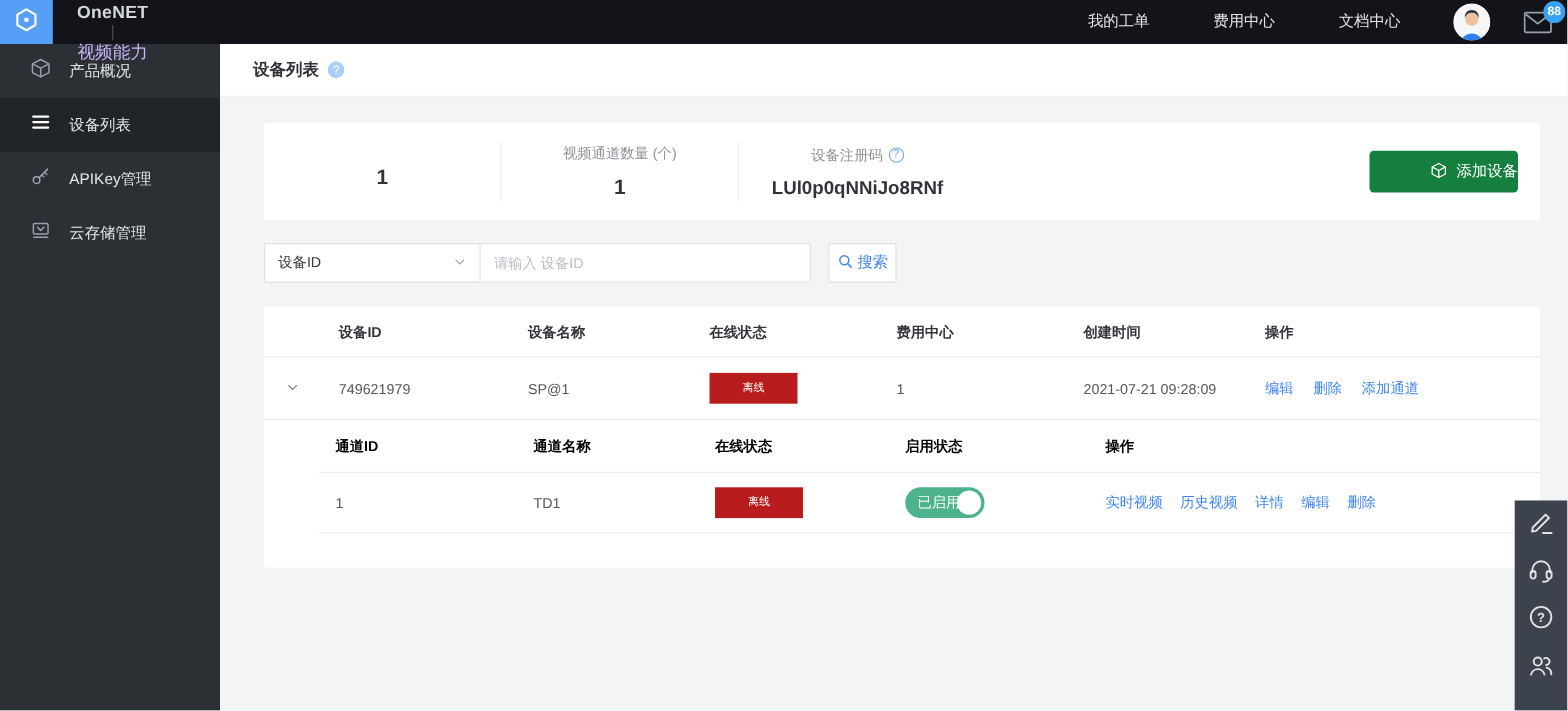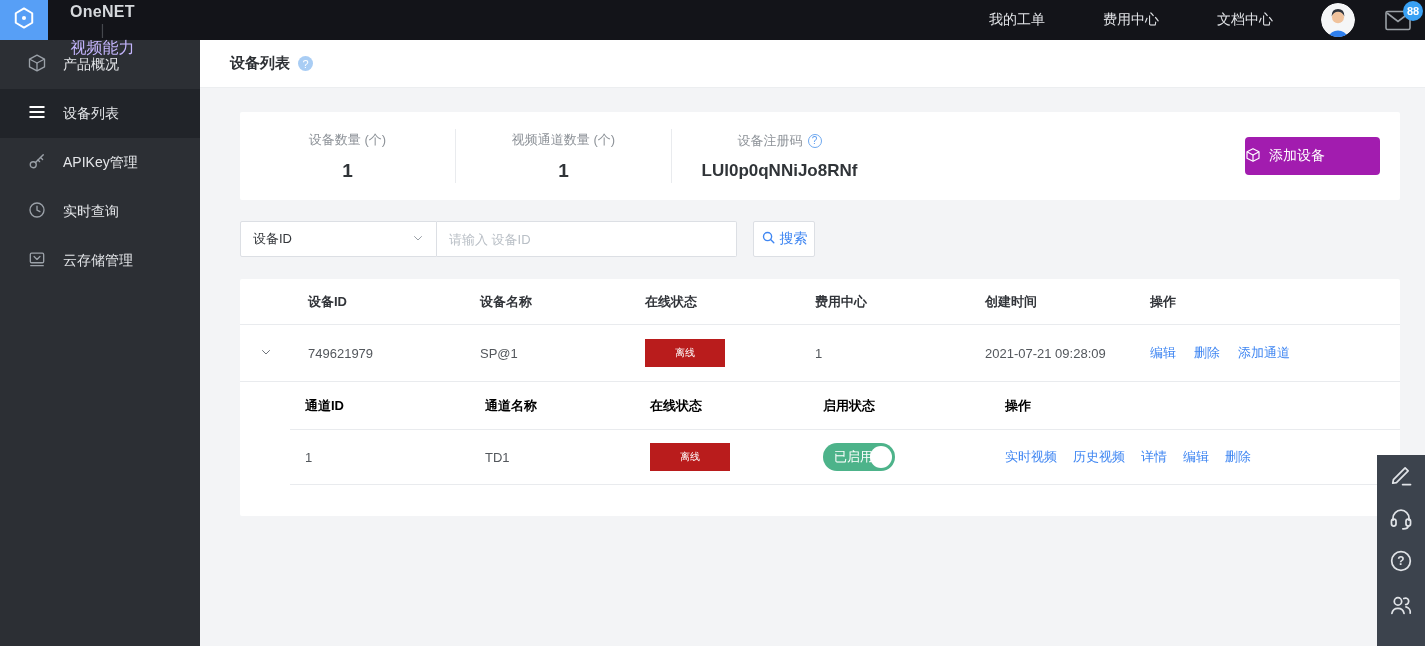--- a/index.html
+++ b/index.html
@@ -35,21 +35,21 @@
   .page-title{font-size:15px;font-weight:bold;color:#2e3135;}
   .help-filled{width:15px;height:15px;border-radius:50%;background:#a9cdf4;color:#fff;font-size:11px;display:flex;align-items:center;justify-content:center;cursor:pointer;}
   .help-outline{width:14px;height:14px;border-radius:50%;border:1px solid #6ea8ef;color:#5b9cf0;font-size:10px;display:inline-flex;align-items:center;justify-content:center;cursor:pointer;}
   
   .stats-card{margin:24px 25px 0 40px;height:88px;background:#fff;border-radius:2px;display:flex;align-items:center;}
   .stat{width:215px;text-align:center;}
   .stat-label{font-size:13px;color:#8d9298;display:flex;align-items:center;justify-content:center;gap:5px;}
   .stat-value{margin-top:11px;font-size:19px;font-weight:bold;color:#303438;}
   .stat-value.code{font-size:17px;}
   .v-div{width:1px;height:54px;background:#e9ebee;}
-  .add-btn{margin-left:auto;margin-right:20px;width:135px;height:38px;background:#a21caf;border:none;border-radius:4px;color:#fff;font-size:14px;display:flex;align-items:center;justify-content:flex-start;gap:8px;cursor:pointer;}
+  .add-btn{margin-left:auto;margin-right:20px;width:135px;height:38px;background:#15803d;border:none;border-radius:4px;color:#fff;font-size:14px;display:flex;align-items:center;justify-content:flex-end;gap:8px;cursor:pointer;}
   
   .search-row{margin:21px 25px 0 40px;display:flex;align-items:center;}
   .filter-select{width:197px;height:36px;background:#fff;border:1px solid #dcdfe4;border-radius:2px 0 0 2px;display:flex;align-items:center;justify-content:space-between;padding:0 12px;font-size:13px;color:#33363a;cursor:pointer;}
   .search-input{width:300px;height:36px;border:1px solid #dcdfe4;border-left:none;border-radius:0 2px 2px 0;padding:0 12px;font-size:13px;color:#33363a;font-family:"Liberation Sans",sans-serif;outline:none;}
   .search-input::placeholder{color:#b9bfc6;}
   .search-btn{margin-left:16px;width:62px;height:36px;background:#fff;border:1px solid #dcdfe4;border-radius:2px;display:flex;align-items:center;justify-content:center;gap:4px;color:#3f86f2;font-size:14px;cursor:pointer;}
   
   .table-card{margin:22px 25px 0 40px;background:#fff;border-radius:2px;padding-bottom:31px;}
   .t-head,.t-row{display:grid;grid-template-columns:68px 172px 165px 170px 170px 165px 1fr;align-items:center;}
   .t-head{height:46px;border-bottom:1px solid #e9ebee;font-size:13px;font-weight:bold;color:#32353a;}
@@ -144,48 +144,38 @@
         <circle cx="7.5" cy="16.5" r="3.6"></circle>
         <path d="M10.2 13.8 L19.5 4.5"></path>
           <path d="M16.2 7.8 L18.7 10.3"></path>
           <path d="M13.2 10.8 L15.2 12.8"></path>
       </svg>
     </span>
     <span class="side-label">APIKey管理</span>
   </div>
   <div class="side-item">
     <span>
-      <svg width="20" height="20" viewBox="0 0 24 24" fill="none" stroke="currentColor" stroke-width="1.6" stroke-linecap="round">
-        <circle cx="12" cy="12" r="8.4"></circle>
-          <path d="M12 7.5 V12 L15.5 14"></path>
-      </svg>
-    </span>
-    <span class="side-label">实时查询</span>
-  </div>
-  <div class="side-item">
-    <span>
       <svg width="20" height="20" viewBox="0 0 24 24" fill="none" stroke="currentColor" stroke-width="1.6" stroke-linecap="round" stroke-linejoin="round">
         <rect x="4" y="5" width="16" height="11.5" rx="1.5"></rect>
         <path d="M8.5 9 L12 12.5 L15.5 9"></path>
           <path d="M4.5 20 H19.5"></path>
       </svg>
     </span>
     <span class="side-label">云存储管理</span>
   </div>
 </div>
 
 <div class="main">
   <div class="page-header">
     <span class="page-title">设备列表</span>
     <span class="help-filled">?</span>
   </div>
 
   <div class="stats-card">
     <div class="stat">
-      <div class="stat-label">设备数量 (个)</div>
       <div class="stat-value">1</div>
     </div>
     <div class="v-div"></div>
     <div class="stat">
       <div class="stat-label">视频通道数量 (个)</div>
       <div class="stat-value">1</div>
     </div>
     <div class="v-div"></div>
     <div class="stat">
       <div class="stat-label">

